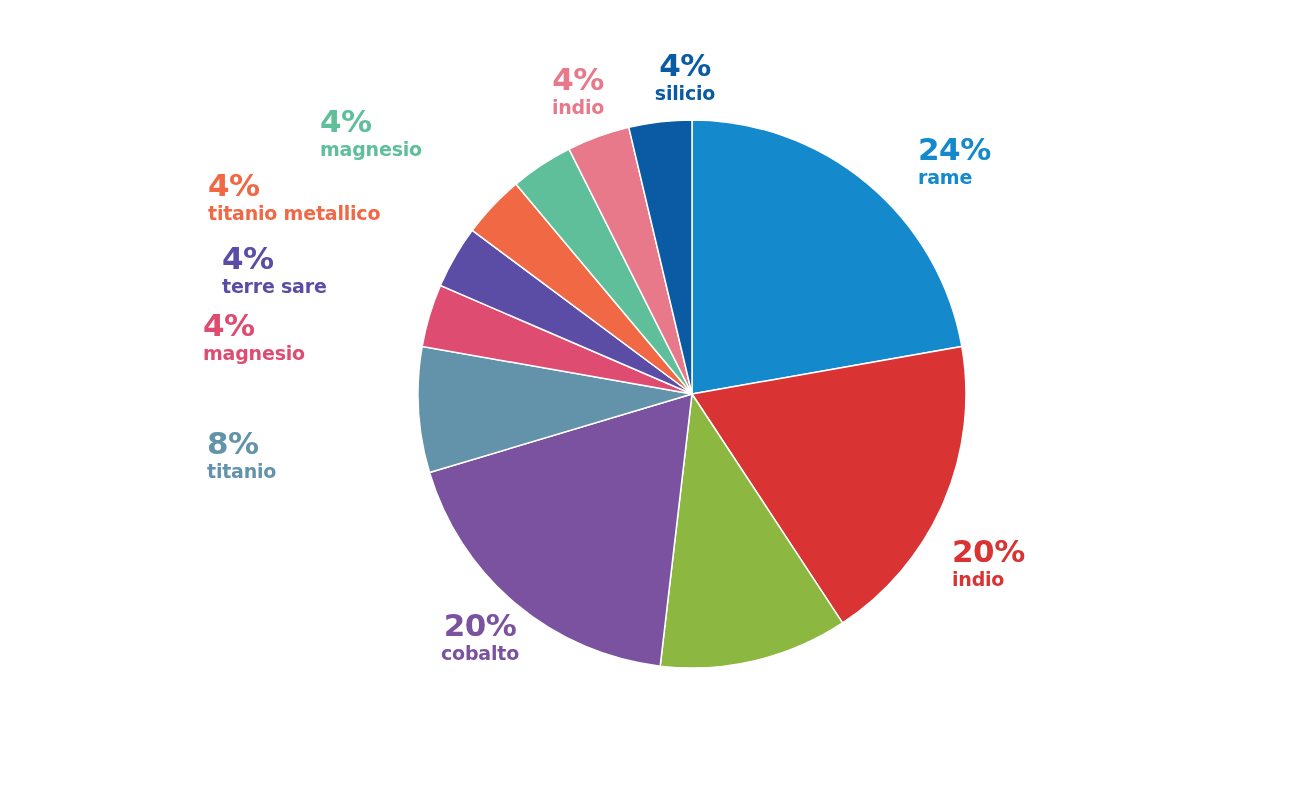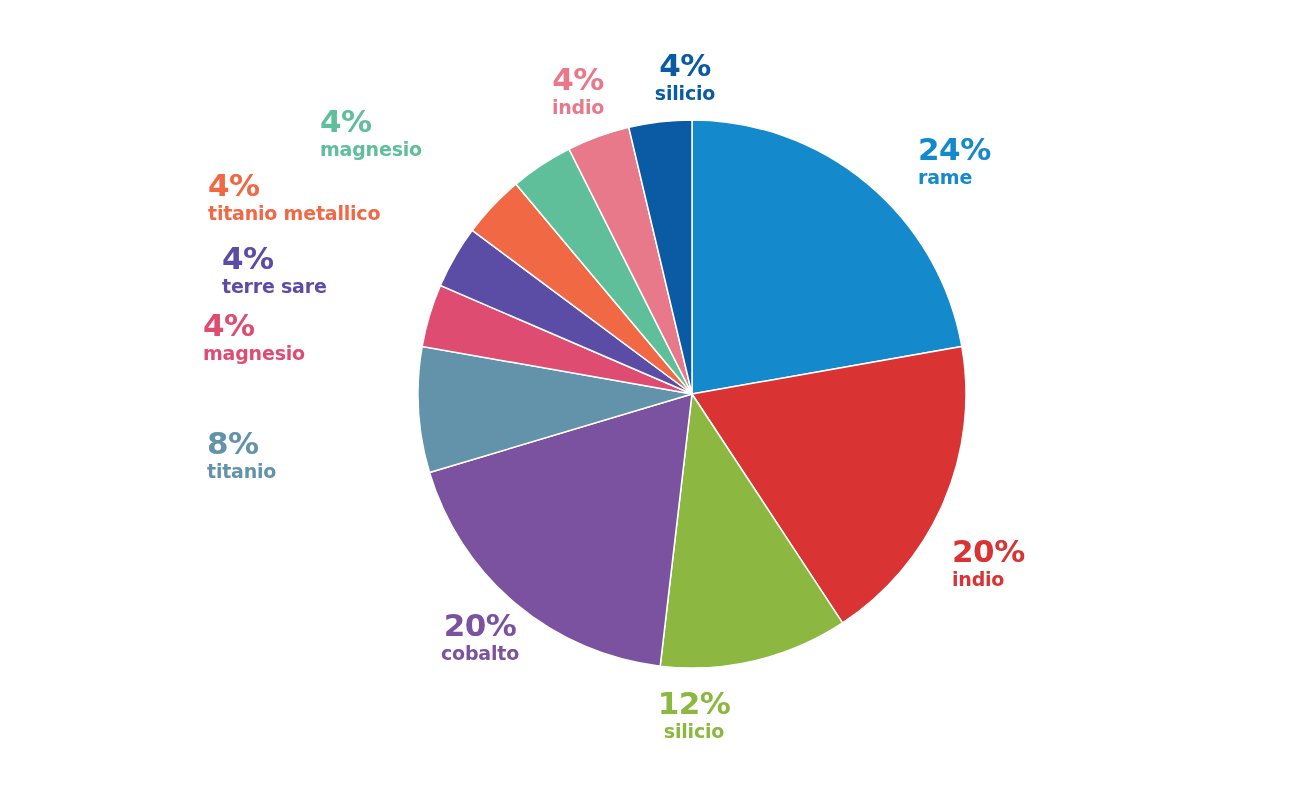--- a/index.html
+++ b/index.html
@@ -78,24 +78,20 @@
   <div class="pie-label lbl-right" style="left:894px; top:134px; color:#1489cc;margin-left:24px;">
     <span class="pct">24%</span>
     <span class="name">rame</span>
   </div>
 
   <div class="pie-label lbl-right" style="left:952px; top:536px; color:#d93333;">
     <span class="pct">20%</span>
     <span class="name">indio</span>
   </div>
 
-  <div class="pie-label lbl-center" style="left:630px; top:688px; width:128px; color:#8cb740;">
-    <span class="pct">12%</span>
-    <span class="name">silicio</span>
-  </div>
 
   <div class="pie-label lbl-center" style="left:416px; top:610px; width:128px; color:#7b52a0;">
     <span class="pct">20%</span>
     <span class="name">cobalto</span>
   </div>
 
   <div class="pie-label lbl-right" style="left:207px; top:428px; width:200px; color:#6293ab;">
     <span class="pct">8%</span>
     <span class="name">titanio</span>
   </div>

